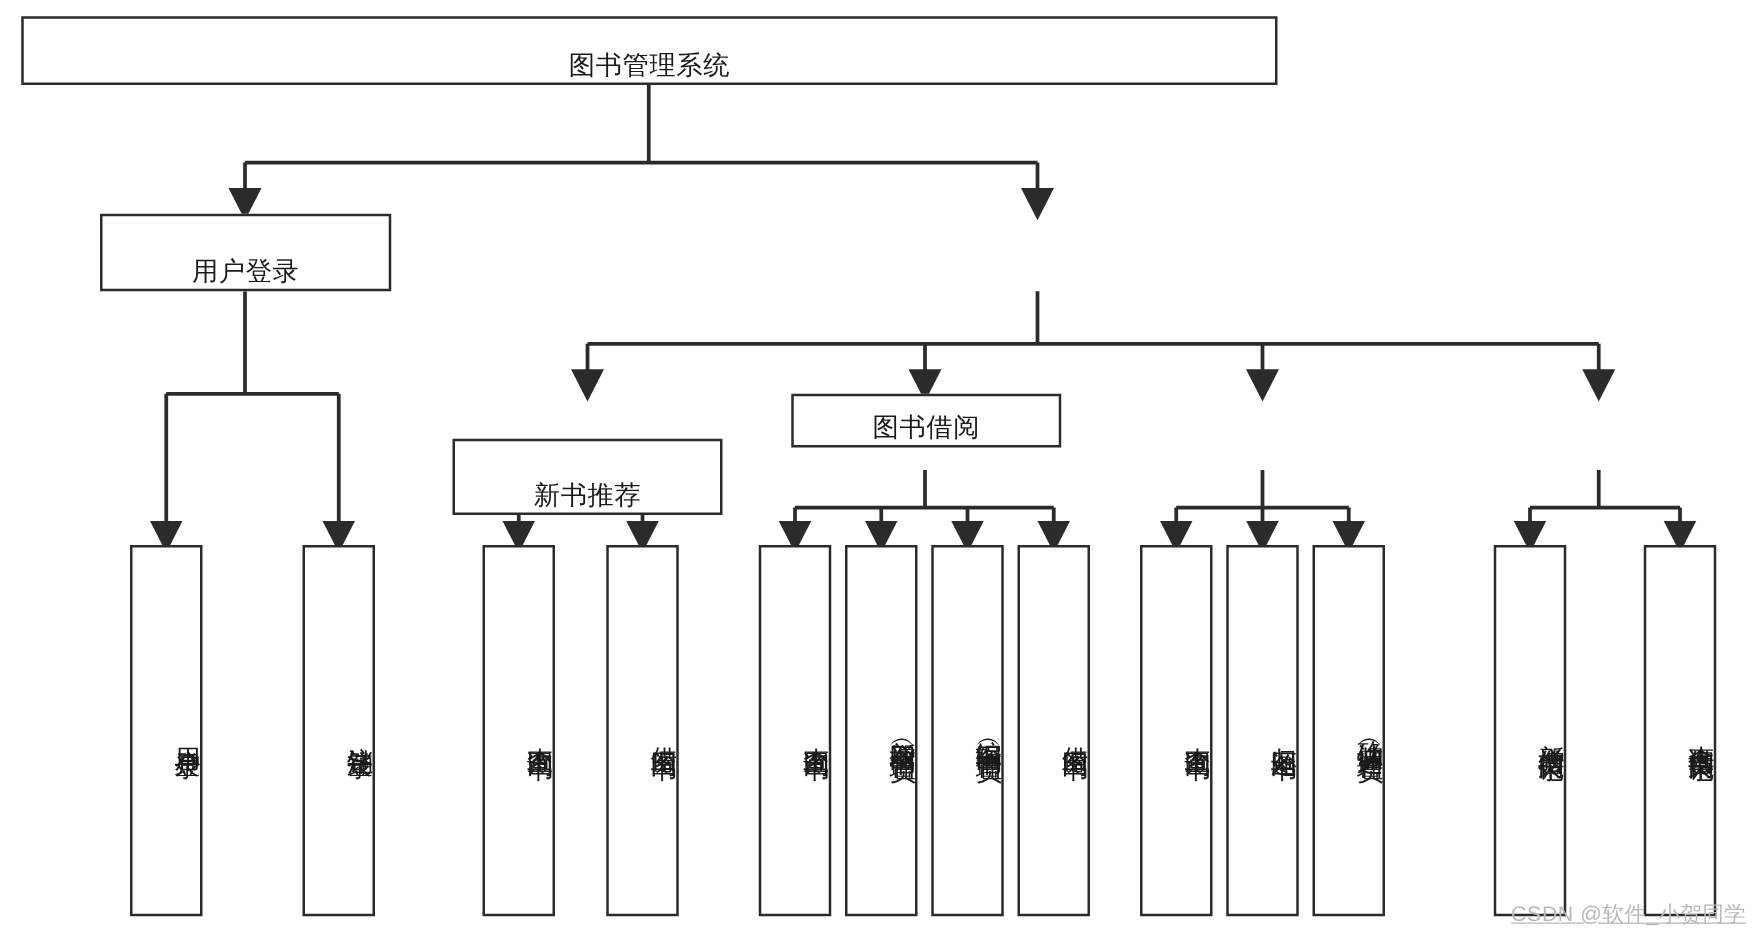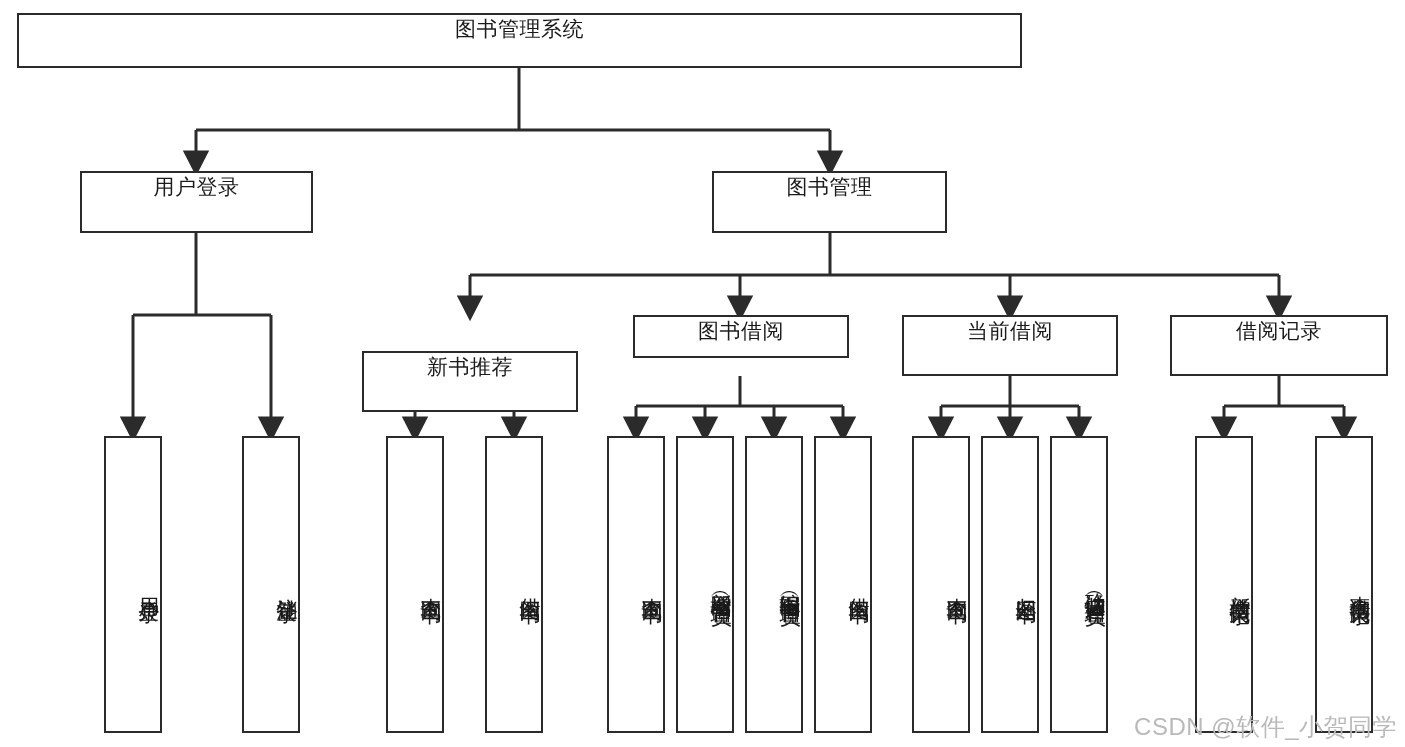--- a/index.html
+++ b/index.html
@@ -16,21 +16,21 @@
     height: 747px;
     background: #ffffff;
     overflow: hidden;
   }
   .node {
     position: absolute;
     box-sizing: border-box;
     border: 2px solid #2b2b2b;
     background: #ffffff;
     display: flex;
-    align-items: flex-start;
+    align-items: flex-end;
     justify-content: center;
     color: #1a1a1a;
   }
   .node.horiz {
     font-size: 21px;
     letter-spacing: 0.5px;
   }
   .node.vert {
     writing-mode: vertical-rl;
     text-orientation: upright;
@@ -51,24 +51,25 @@
     left: 0;
     top: 0;
     width: 1405px;
     height: 747px;
     pointer-events: none;
   }
   .watermark {
     position: absolute;
     right: 8px;
     bottom: 4px;
-    font-size: 24px;
+    font-size: 17px;
     color: #b9b9b9;
     letter-spacing: 0.5px;
     white-space: nowrap;
+    text-decoration: underline;
   }
 </style>
 </head>
 <body>
 
 <div id="canvas">
 
   <svg class="edge-layer" viewBox="0 0 1405 747" width="1405" height="747">
     <defs>
       <marker id="arrow" markerWidth="10" markerHeight="10" refX="4.2" refY="5" orient="auto" markerUnits="strokeWidth">
@@ -119,35 +120,26 @@
     </g>
   </svg>
 
   <div class="node horiz" style="left:17px; top:13px; width:1005px; height:55px;">
     <span>图书管理系统</span>
   </div>
 
   <div class="node horiz" style="left:80px; top:171px; width:233px; height:62px;">
     <span>用户登录</span>
   </div>
-  <div class="node horiz" style="left:712px; top:171px; width:235px; height:62px;">
-    <span>图书管理</span>
-  </div>
 
   <div class="node horiz" style="left:362px; top:315px; width:216px; height:61px;margin-top:36px;">
     <span>新书推荐</span>
   </div>
   <div class="node horiz" style="left:633px; top:315px; width:216px; height:43px;">
     <span>图书借阅</span>
-  </div>
-  <div class="node horiz" style="left:902px; top:315px; width:216px; height:61px;">
-    <span>当前借阅</span>
-  </div>
-  <div class="node horiz" style="left:1170px; top:315px; width:218px; height:61px;">
-    <span>借阅记录</span>
   </div>
 
   <div class="node vert" style="left:104px; top:436px; width:58px; height:297px;">
     <span class="vtext">用户登录</span>
   </div>
   <div class="node vert" style="left:242px; top:436px; width:58px; height:297px;">
     <span class="vtext">注销登录</span>
   </div>
 
   <div class="node vert" style="left:386px; top:436px; width:58px; height:297px;">

